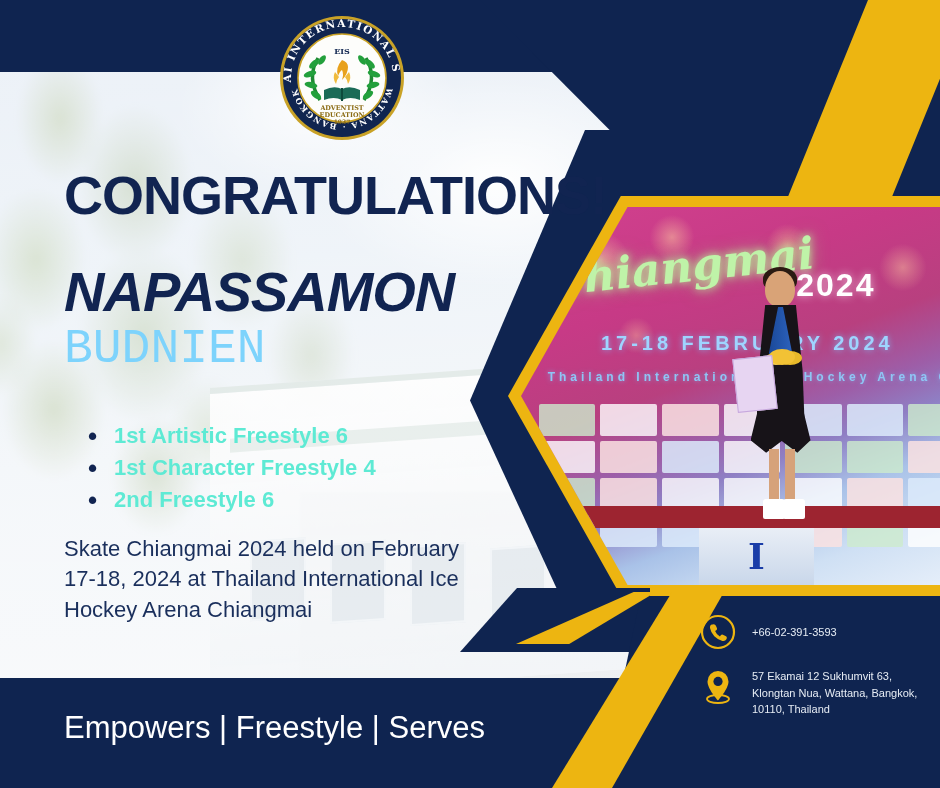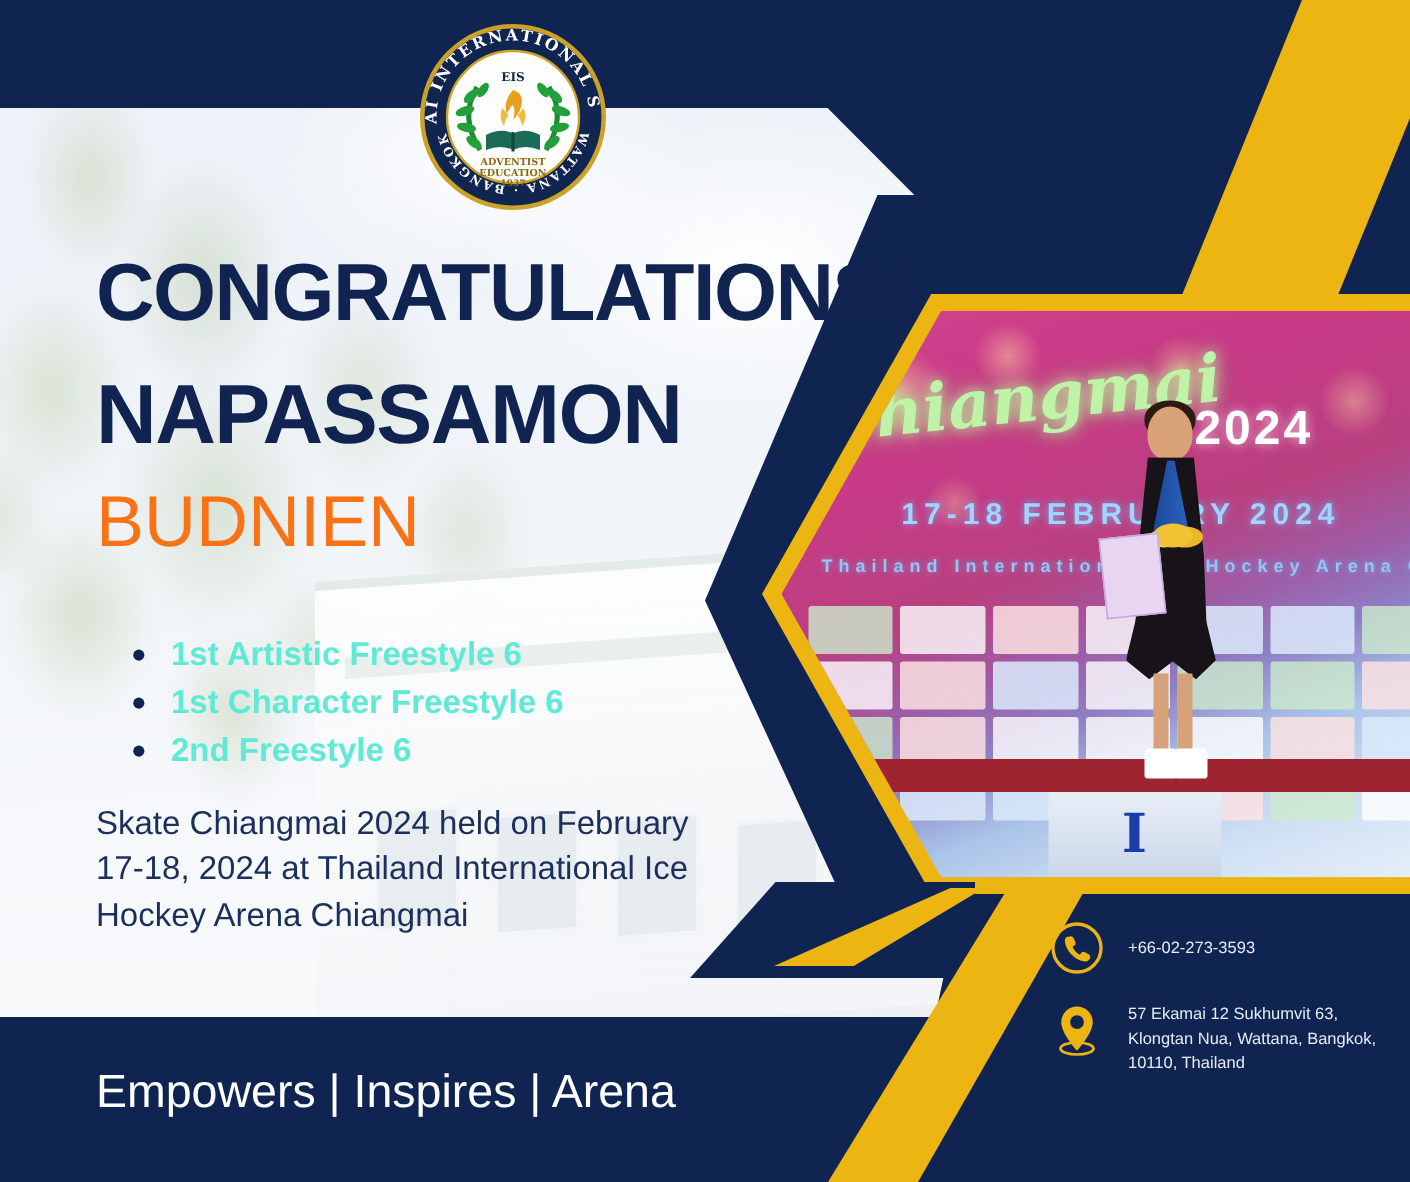--- a/index.html
+++ b/index.html
@@ -173,26 +173,26 @@
   .sk-cert { position:absolute; left:-4px; top:86px; width:40px; height:54px; background:#e7d5f2; border:1px solid #c7a8dd; transform:rotate(-6deg); }
   .sk-ribbon{ position:absolute; left:30px; top:36px; width:24px; height:48px; background:linear-gradient(90deg,#1b4fa8,#2f6bd0); clip-path:polygon(40% 0,60% 0,100% 100%,0 100%); opacity:.9; }
   .sk-medal{ position:absolute; left:30px; top:78px; width:26px; height:16px; border-radius:50%; background:#f2c235; box-shadow:8px 1px 0 -1px #e8b92a, -6px 2px 0 -2px #f6cf56; }
 
   
   .congrats {
     position:absolute; left:64px; top:168px; font-size:54px; font-weight:800;
     color:#112451; letter-spacing:-1px; line-height:1;
   }
   .name-first {
-    position:absolute; left:64px; top:248px; font-size:56px; font-weight:800;
-    color:#112451; letter-spacing:-1px; line-height:1;
+    position:absolute; left:64px; top:264px; font-size:56px; font-weight:800;
+    color:#112451; letter-spacing:-1px; line-height:1;font-style:italic;
   }
   .name-last {
     position:absolute; left:64px; top:325px; font-size:48px; font-weight:400;
-    color:#f97316; letter-spacing:0px; line-height:1;
+    color:#7dd3fc; letter-spacing:0px; line-height:1;font-family:Liberation Mono, monospace;
   }
   .awards {
     position:absolute; left:82px; top:420px; list-style:none;
   }
   .awards li {
     position:relative; padding-left:32px; font-size:22px; font-weight:700;
     color:#5eead4; line-height:1.45;
   }
   .awards li::before {
     content:"•"; position:absolute; left:6px; top:-2px; font-size:26px; color:#112451;
@@ -369,46 +369,46 @@
       <text x="64" y="110" font-family="DejaVu Serif, serif" font-size="6" font-weight="bold" fill="#8a6a12" text-anchor="middle">1937</text>
     </svg>
   </div>
 
   <div class="congrats">CONGRATULATIONS!</div>
   <div class="name-first">NAPASSAMON</div>
   <div class="name-last">BUDNIEN</div>
 
   <ul class="awards">
     <li>1st Artistic Freestyle 6</li>
-    <li>1st Character Freestyle 6</li>
+    <li>1st Character Freestyle 4</li>
     <li>2nd Freestyle 6</li>
   </ul>
 
   <div class="desc">Skate Chiangmai 2024 held on February 17-18, 2024 at Thailand International Ice Hockey Arena Chiangmai</div>
 
   <div class="footer-bar"></div>
   <div class="br-navy-top"></div>
   <div class="br-navy"></div>
   <div class="br-gold2"></div>
   <div class="br-gold"></div>
 
-  <div class="motto">Empowers | Inspires | Arena</div>
+  <div class="motto">Empowers | Freestyle | Serves</div>
 
   <div class="contacts">
 
 
 
     <div class="crow">
       <span class="cicon">
         <svg viewBox="0 0 40 40" width="40" height="40">
           <circle cx="20" cy="20" r="16" fill="none" stroke="#edb511" stroke-width="2.2"></circle>
           <path d="M14.5 12.5 q2.4-1 3.4 1.2 l1.1 2.6 q.5 1.2-.7 2 l-1.2 .8 q1.3 3.6 4.8 5.4 l.9-1.2 q.9-1.2 2.1-.6 l2.6 1.3 q2.1 1.1 .9 3.3 -1.2 2.2-4 1.6 -4.6-1-8.1-4.6 -3.5-3.6-4.3-8.2 -.5-2.7 1.6-3.6Z" fill="#edb511"></path>
         </svg>
       </span>
-      <span class="ctext">+66-02-273-3593</span>
+      <span class="ctext">+66-02-391-3593</span>
     </div>
 
     <div class="crow">
       <span class="cicon">
         <svg viewBox="0 0 40 40" width="40" height="40">
           <ellipse cx="20" cy="33" rx="11" ry="4" fill="none" stroke="#edb511" stroke-width="1.8"></ellipse>
           <path d="M20 5 a10.5 10.5 0 0 0-10.5 10.5 c0 7.6 10.5 19 10.5 19 s10.5-11.4 10.5-19 A10.5 10.5 0 0 0 20 5Z" fill="#edb511"></path>
           <circle cx="20" cy="15.4" r="4.6" fill="#0f2450"></circle>
         </svg>
       </span>

